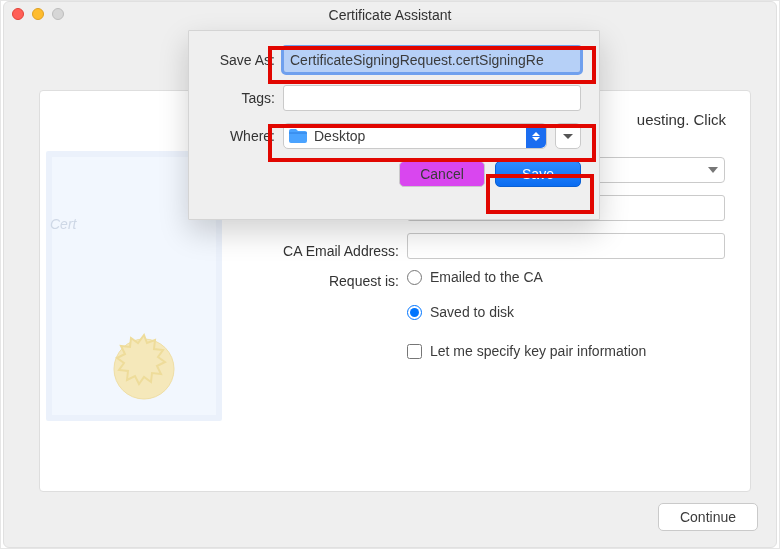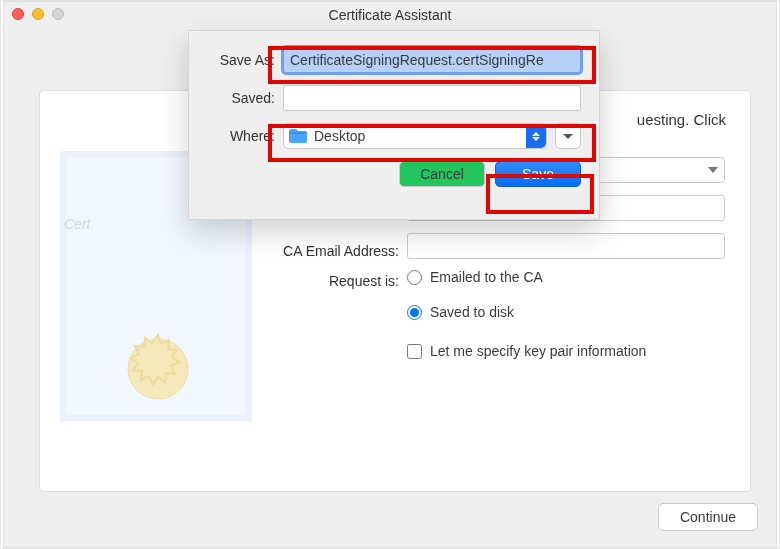--- a/index.html
+++ b/index.html
@@ -14,39 +14,39 @@
     --highlight-sel:#b6d0f7;
     --dropdown-blue:#1b6df0;
     --red-callout:#e10600;
     --shadow:0 12px 30px rgba(0,0,0,.18);
   }
   *{box-sizing:border-box;font-family:-apple-system,Helvetica,Arial,sans-serif;font-size:14px;color:var(--text);}
   body{margin:0;background:#fff;}
   .stage{width:780px;height:549px;position:relative;overflow:hidden;border:1px solid #e6e6e6;}
   .window{
     position:absolute;left:2px;top:0;right:2px;bottom:0;
-    background:var(--win-bg);border:1px solid #e0e0e0;border-radius:0;
+    background:var(--win-bg);border:1px solid #e0e0e0;border-radius:6px;
   }
   
   .titlebar{height:26px;position:relative;text-align:center;line-height:26px;}
   .traffic{position:absolute;left:8px;top:6px;display:flex;gap:8px;}
   .dot{width:12px;height:12px;border-radius:50%;}
   .dot.red{background:#ff5f57;border:1px solid #e24238;}
   .dot.yellow{background:#febc2e;border:1px solid #dfa022;}
   .dot.grey{background:#d6d6d6;border:1px solid #bdbdbd;}
   .title{font-weight:500;color:#333;}
   
   .panel{
     position:absolute;left:35px;top:88px;width:712px;height:402px;
     background:var(--panel-bg);border:1px solid var(--panel-border);border-radius:4px;padding-left:12px;
   }
   .hint{position:absolute;right:24px;top:20px;color:#333;font-size:15px;}
   
   .cert-illus{
-    position:absolute;left:20px;top:60px;width:192px;height:270px;
+    position:absolute;left:6px;top:60px;width:176px;height:270px;
     background:#f2f7fe;border:6px solid #eaf1fb;border-radius:2px;opacity:.95;text-align:center;
   }
   .cert-illus svg{position:absolute;}
   
   .form-right{position:absolute;left:215px;top:66px;right:25px;}
   .row{display:flex;align-items:flex-end;margin-bottom:8px;}
   .row .lbl{width:152px;text-align:right;padding-right:8px;color:#333;}
   .dummy-dd{
     flex:1;height:26px;background:#fff;border:1px solid var(--input-border);border-radius:4px;position:relative;
   }
@@ -90,21 +90,21 @@
   .where-arrow span{width:0;height:0;border-left:4px solid transparent;border-right:4px solid transparent;}
   .where-arrow .up{border-bottom:4px solid #fff;}
   .where-arrow .dn{border-top:4px solid #fff;}
   .disclose{
     width:26px;height:26px;background:#fff;border:1px solid var(--input-border);border-radius:5px;cursor:pointer;
     display:flex;align-items:center;justify-content:center;
   }
   .disclose span{width:0;height:0;border-left:5px solid transparent;border-right:5px solid transparent;border-top:5px solid #555;}
   .sheet-actions{display:flex;justify-content:flex-end;gap:10px;margin-top:10px;}
   .btn{
-    height:26px;min-width:86px;border-radius:5px;border:1px solid var(--input-border);background:#22c55e;cursor:pointer;
+    height:26px;min-width:86px;border-radius:5px;border:1px solid var(--input-border);background:#d946ef;cursor:pointer;
   }
   .btn-primary{
     background:linear-gradient(#2f8cff,#0a6cf1);border:1px solid #0a5fd3;color:#fff;font-weight:500;
   }
   
   .callout{position:absolute;border:4px solid var(--red-callout);pointer-events:none;}
 </style>
 </head>
 <body>
 
@@ -176,21 +176,21 @@
     <button class="continue">
       <span>Continue</span>
     </button>
 
     <div class="sheet">
       <div class="srow">
         <div class="slbl">Save As:</div>
         <input class="saveas-input" type="text" value="CertificateSigningRequest.certSigningRe" style="">
       </div>
       <div class="srow">
-        <div class="slbl">Saved:</div>
+        <div class="slbl">Tags:</div>
         <input class="tags-input" type="text" style="">
       </div>
       <div class="srow">
         <div class="slbl">Where:</div>
         <div class="where-wrap">
           <div class="where-dd">
             <svg class="folder-ico" viewBox="0 0 20 16">
               <path d="M1 3 q0-2 2-2 h5 l2 2 h7 q2 0 2 2 v8 q0 2 -2 2 h-14 q-2 0 -2-2 z" fill="#4aa3ff"></path>
               <path d="M1 5 h18" stroke="#2d7fe0" stroke-width="1"></path>
             </svg>

